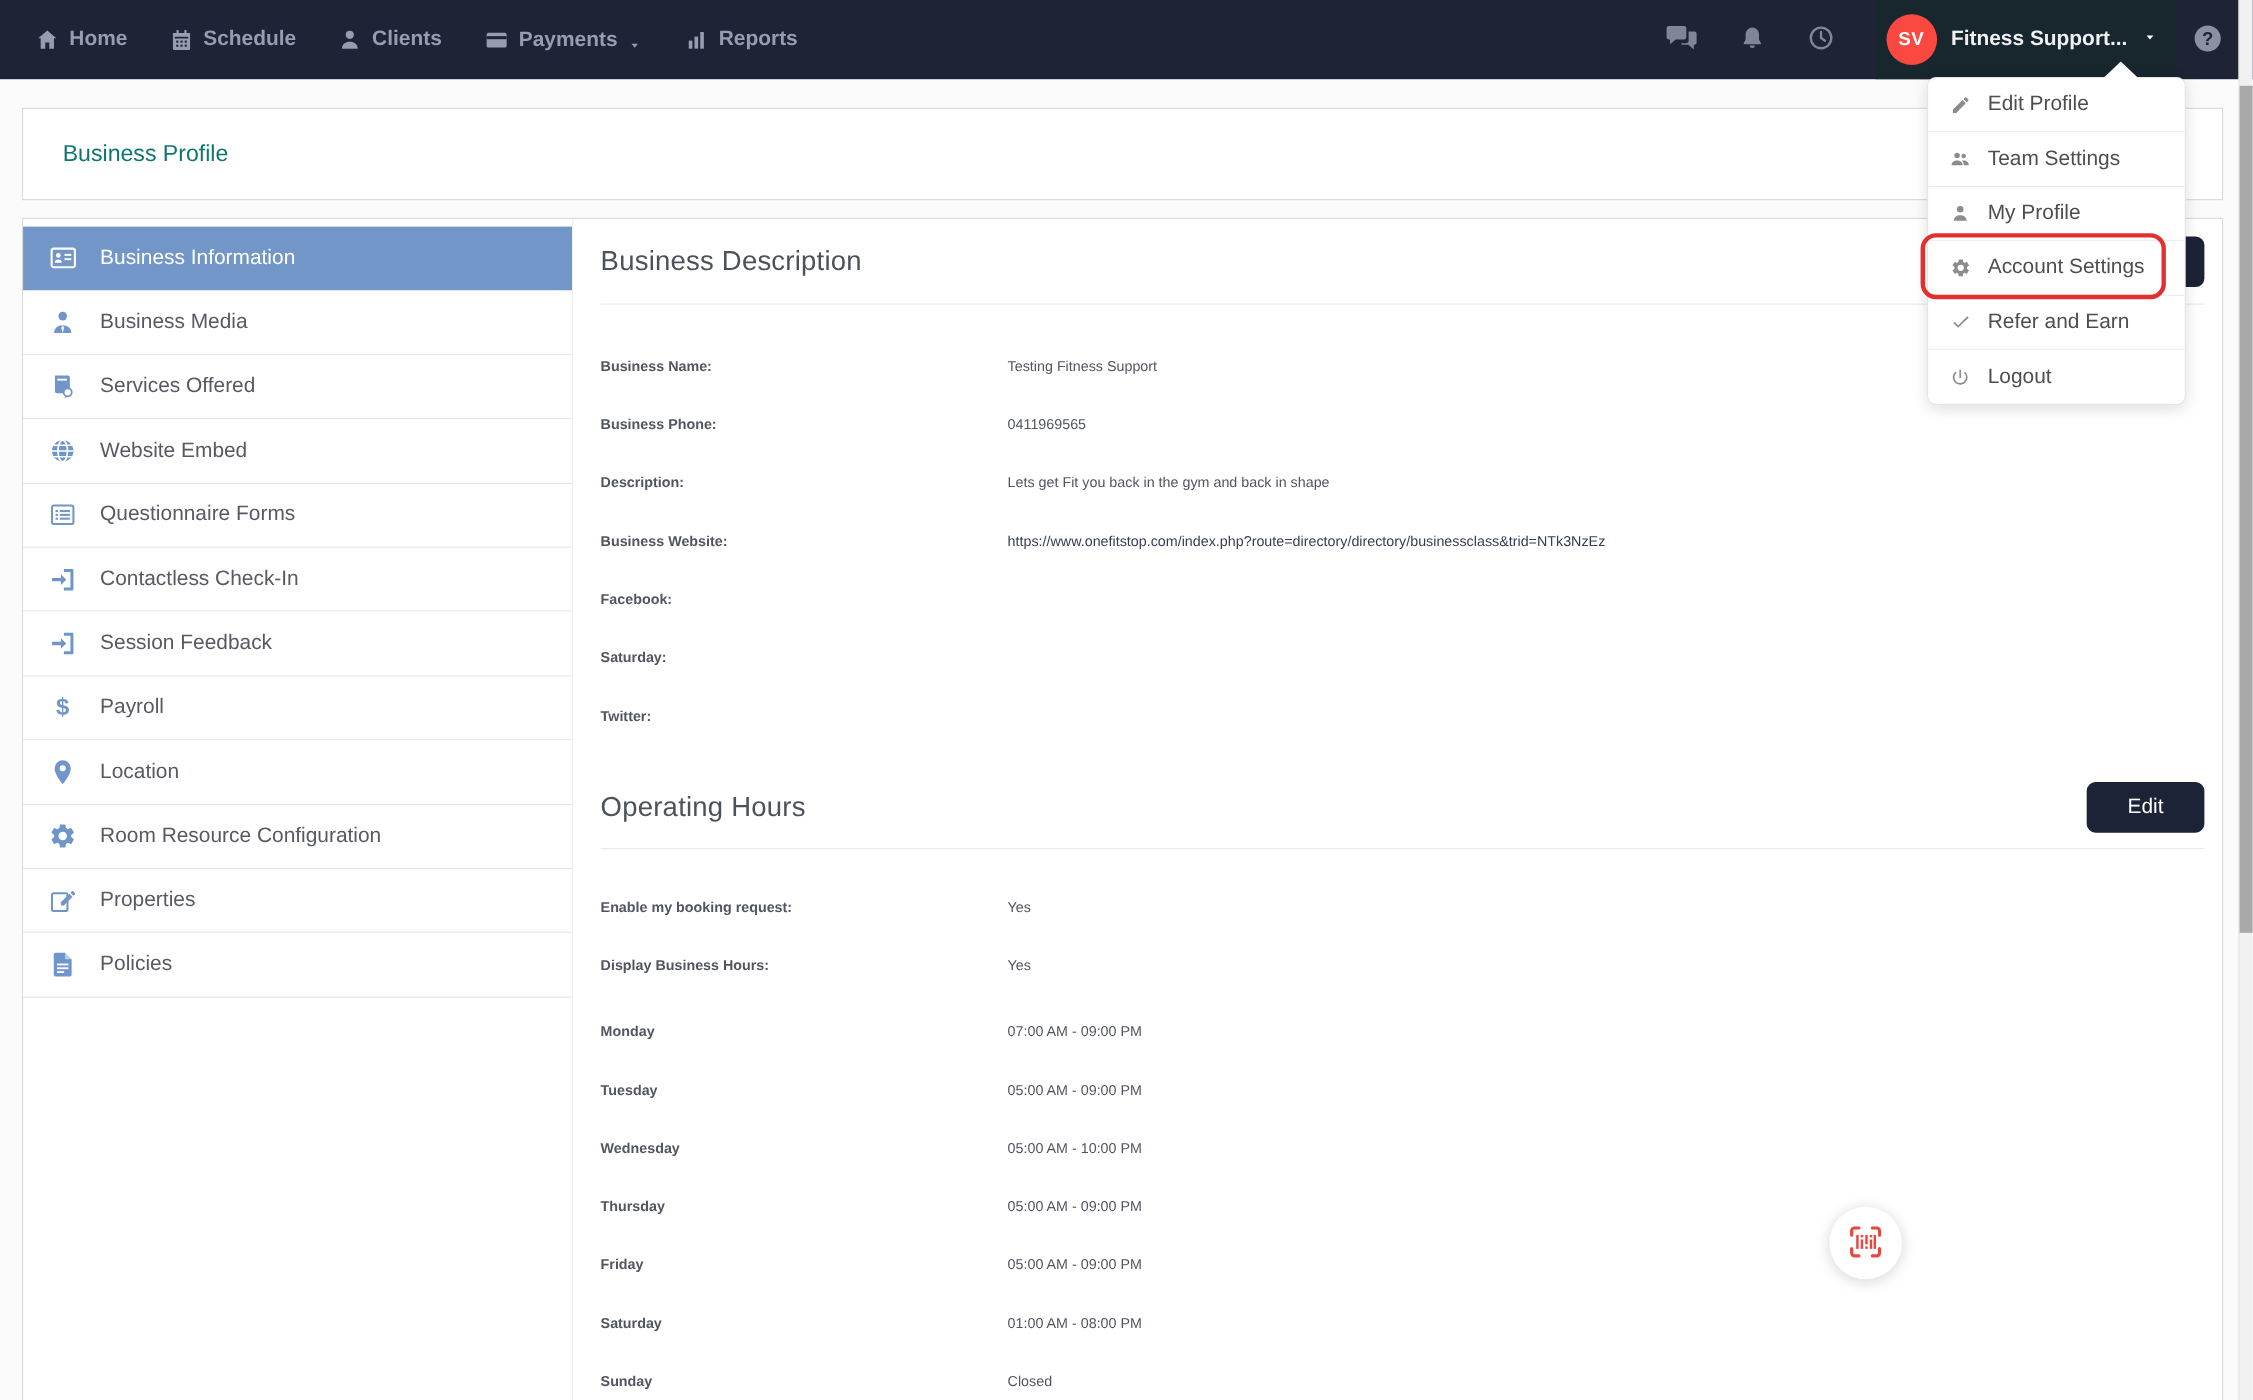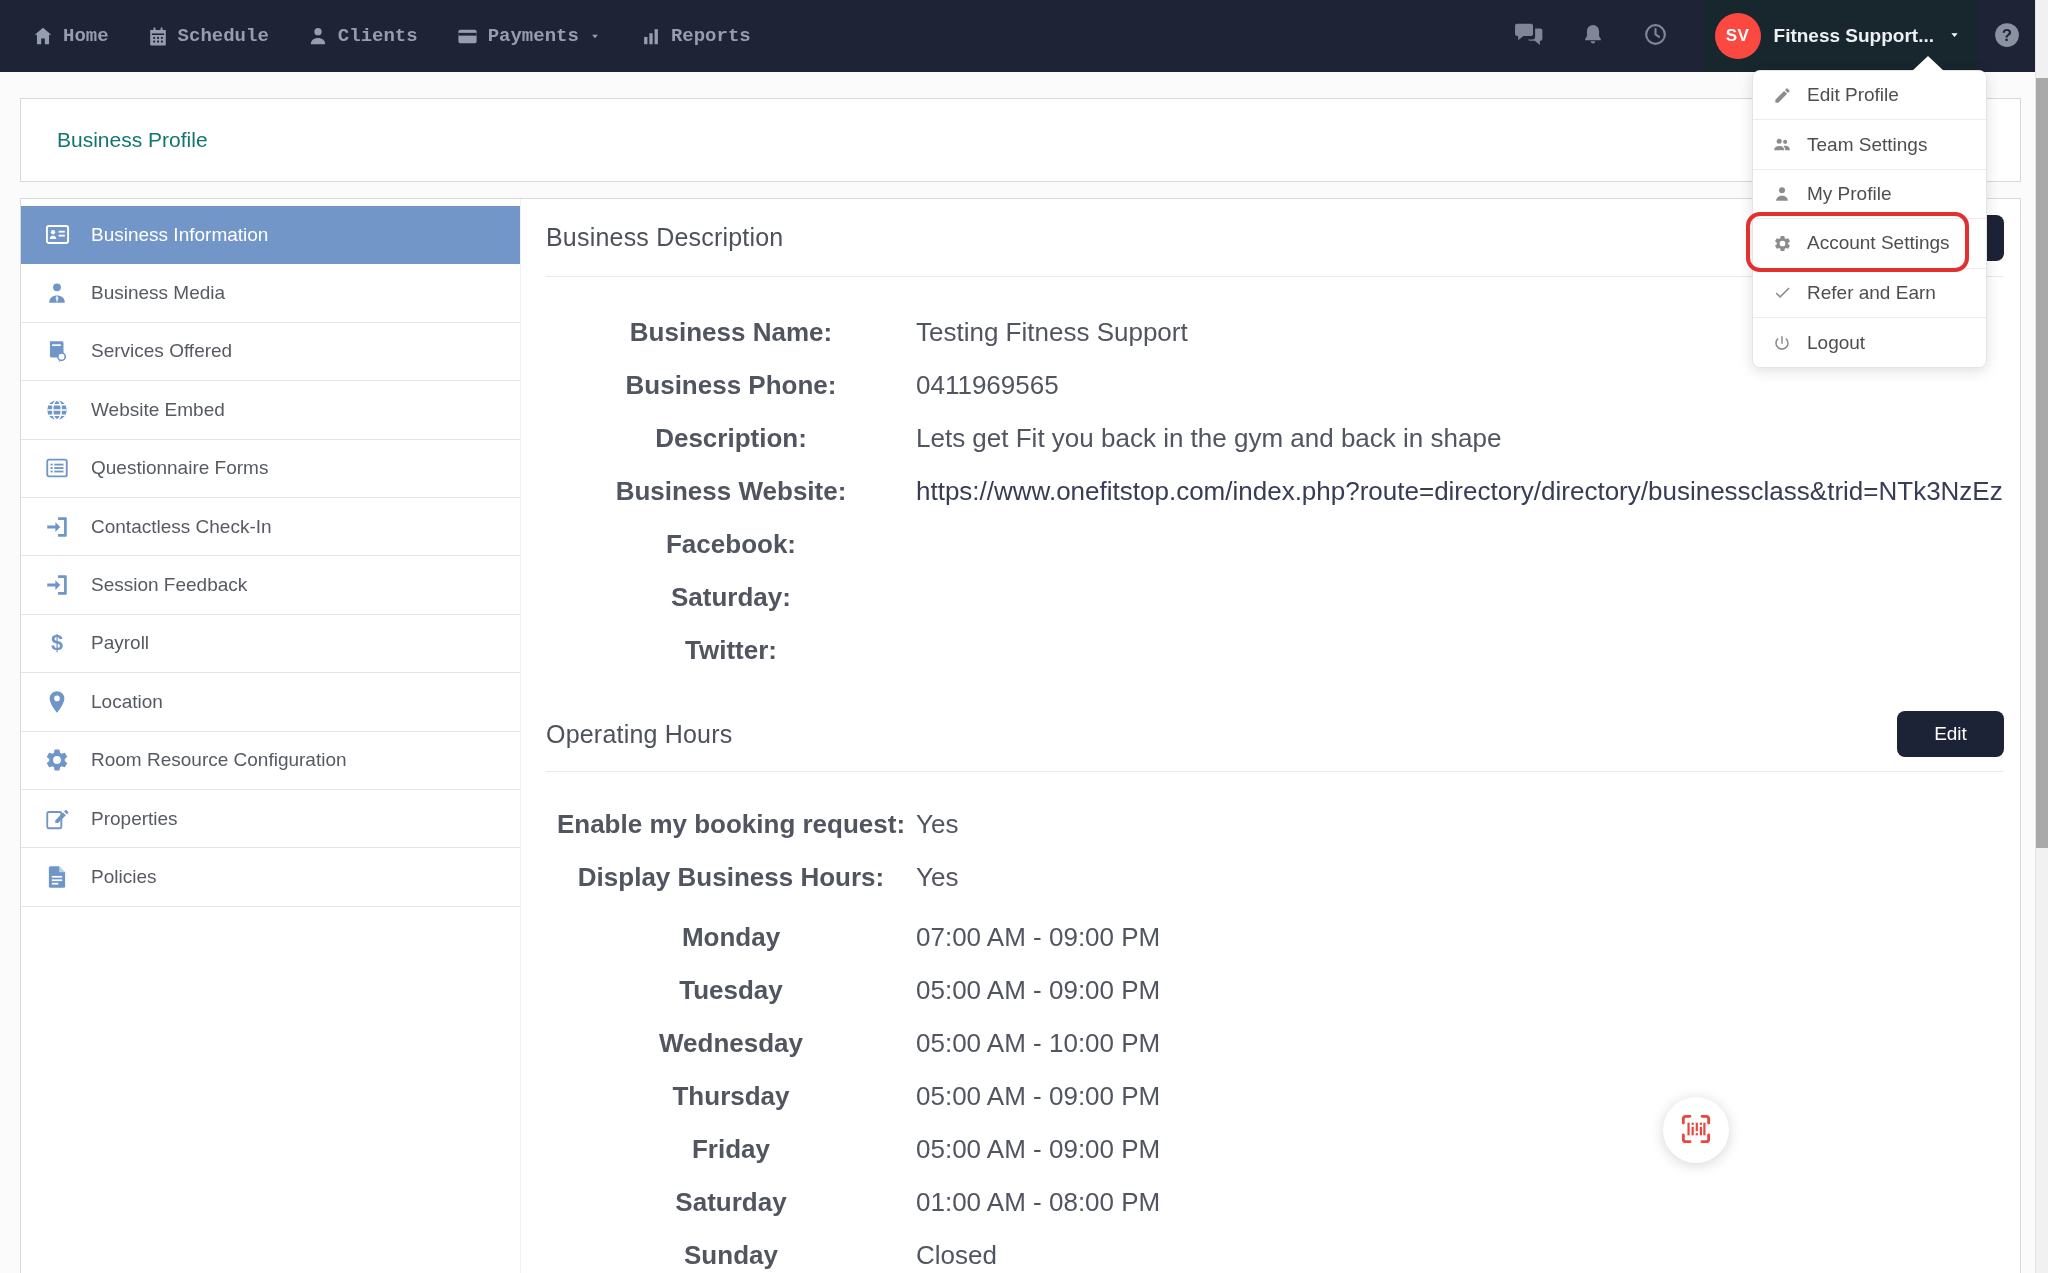--- a/index.html
+++ b/index.html
@@ -9,21 +9,21 @@
     --annotation-red:#e23030; --scan-icon-red:#e8473e; --link-navy:#363d55;
     --border-light:#d9d9d9; --divider:#e7e7e7;
   }
   *{box-sizing:border-box;}
   body{margin:0;background:#fbfbfc;font-family:"Liberation Sans",sans-serif;color:var(--text-gray);}
   .screen{position:relative;width:2048px;height:1273px;overflow:hidden;background:#fbfbfc;}
 
   
   .navbar{position:absolute;left:0;top:0;width:2048px;height:72px;background:var(--navbar-bg);display:flex;align-items:center;z-index:10;}
   .nav-left{display:flex;align-items:center;gap:38px;padding-left:32px;}
-  .nav-item{display:flex;align-items:center;gap:9px;color:var(--nav-text);font-size:19px;cursor:pointer;text-decoration:none;font-weight:600;font-family:Liberation Mono, monospace;}
+  .nav-item{display:flex;align-items:flex-end;gap:9px;color:var(--nav-text);font-size:19px;cursor:pointer;text-decoration:none;font-weight:600;}
   .nav-item svg{display:block;}
   .nav-right{margin-left:auto;display:flex;align-items:center;height:100%;}
   .icon-btn{background:none;border:none;padding:0;margin-right:36px;color:#7e8697;cursor:pointer;display:flex;align-items:center;}
   .profile{height:72px;display:flex;align-items:center;gap:13px;background:var(--navbar-profile-bg);padding:0 16px 0 10px;color:#eef1f4;font-size:19px;font-weight:600;cursor:pointer;}
   .avatar{width:46px;height:46px;border-radius:50%;background:var(--avatar-red);color:#fff;display:flex;align-items:center;justify-content:center;font-size:17px;font-weight:700;letter-spacing:.5px;text-align:right;}
   .help-btn{background:none;border:none;padding:0;margin:0 26px 0 14px;cursor:pointer;display:flex;}
 
   
   .title-card{position:absolute;left:20px;top:98px;width:2001px;height:84px;background:#fff;border:1px solid var(--border-light);display:flex;align-items:center;padding:0 32px;}
   .title-card h1{font-size:21px;font-weight:400;color:#0f766e;margin:4px;}
@@ -38,21 +38,21 @@
 
   .content{position:absolute;left:500px;top:0;right:0;padding:0 16px 0 25px;}
   .section-head{display:flex;align-items:center;border-bottom:1px solid #e9e9e9;}
   .section-head h2{font-size:25px;font-weight:400;color:var(--heading-gray);margin:0;letter-spacing:.2px;}
   .section-head.bd{height:78px;}
   .section-head.oh{height:75px;margin-top:20px;}
   .edit-btn{margin-left:auto;width:107px;height:46px;background:var(--dark-button-bg);color:#fff;font-size:19px;border:none;border-radius:8px;cursor:pointer;font-family:inherit;}
   .fields{margin-top:29px;}
   .settings{margin-top:26px;}
   .days{margin-top:7px;}
-  .field-row{display:flex;align-items:center;height:53px;font-size:26px;text-align:center;}
+  .field-row{display:flex;align-items:center;height:53px;font-size:13px;}
   .field-label{width:370px;font-weight:700;color:var(--text-gray);flex-shrink:0;}
   .field-value{color:var(--text-gray);}
   .field-value.link{color:var(--link-navy);}
 
   
   .user-dropdown{position:absolute;left:1752px;top:70px;width:235px;background:#fff;border:1px solid #e3e3e3;border-radius:8px;box-shadow:0 3px 14px rgba(0,0,0,.13);z-index:50;overflow:hidden;}
   .menu-item{height:49.4px;display:flex;align-items:center;gap:15px;padding-left:19px;border-bottom:1px solid #ececec;font-size:19px;color:#4e4e4e;cursor:pointer;background:#fff;}
   .menu-item:last-child{border-bottom:none;}
   .menu-ic{color:#8c8c8c;display:flex;width:20px;justify-content:center;}
   .dropdown-pointer{position:absolute;left:1911px;top:56px;width:0;height:0;border-left:17px solid transparent;border-right:17px solid transparent;border-bottom:16px solid #fff;z-index:55;}

